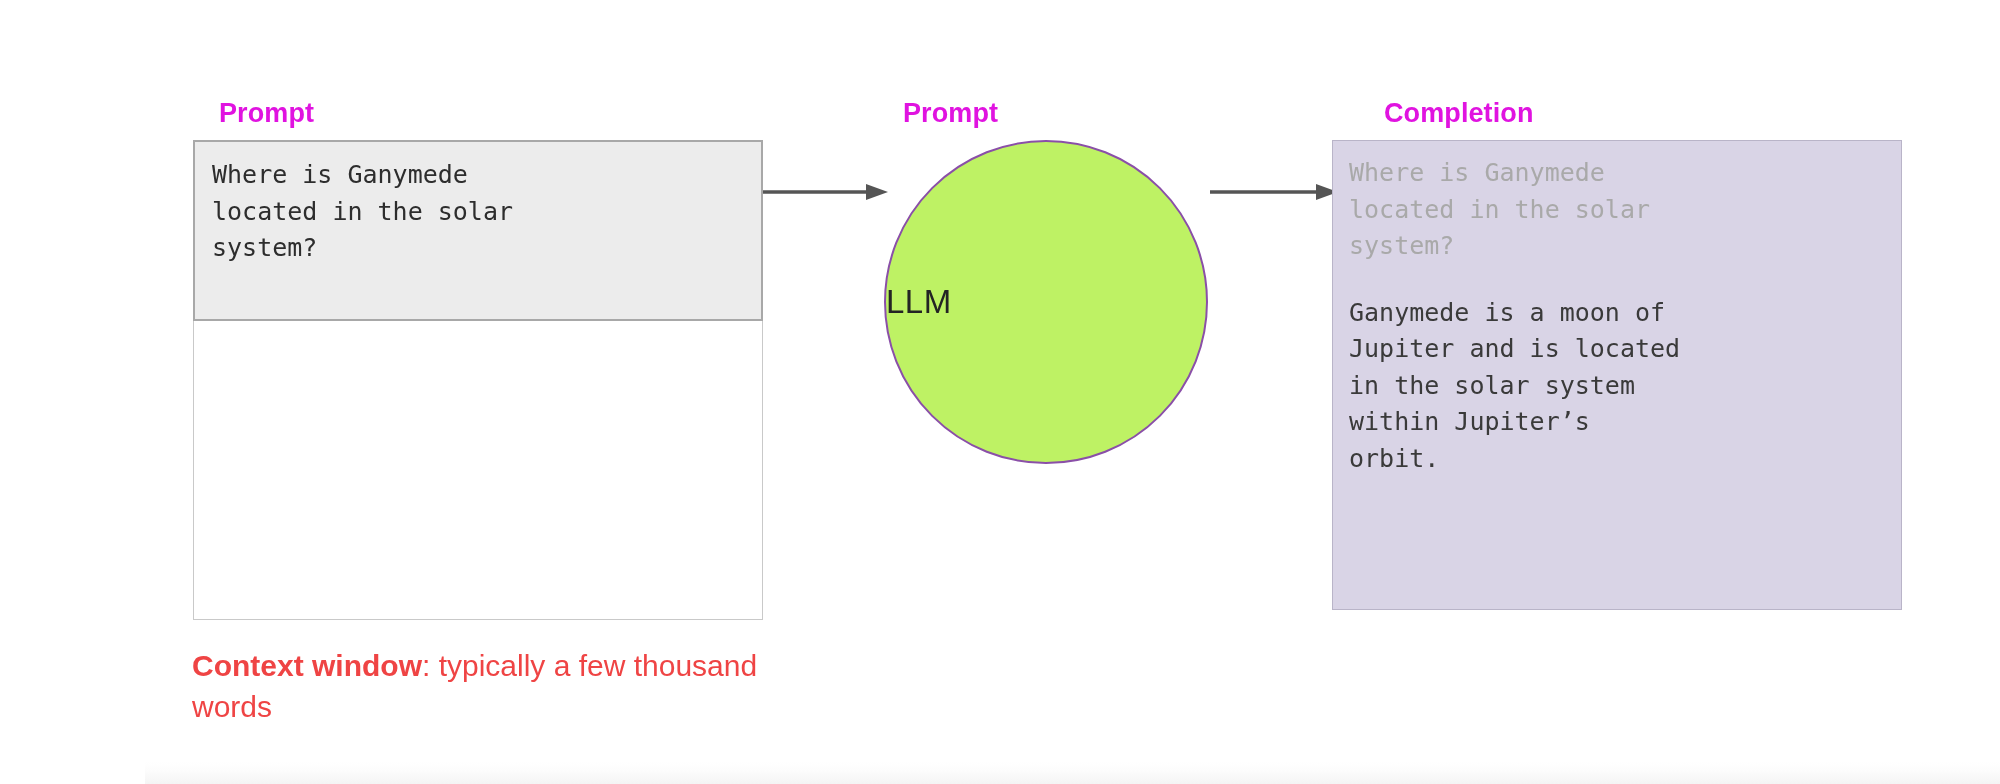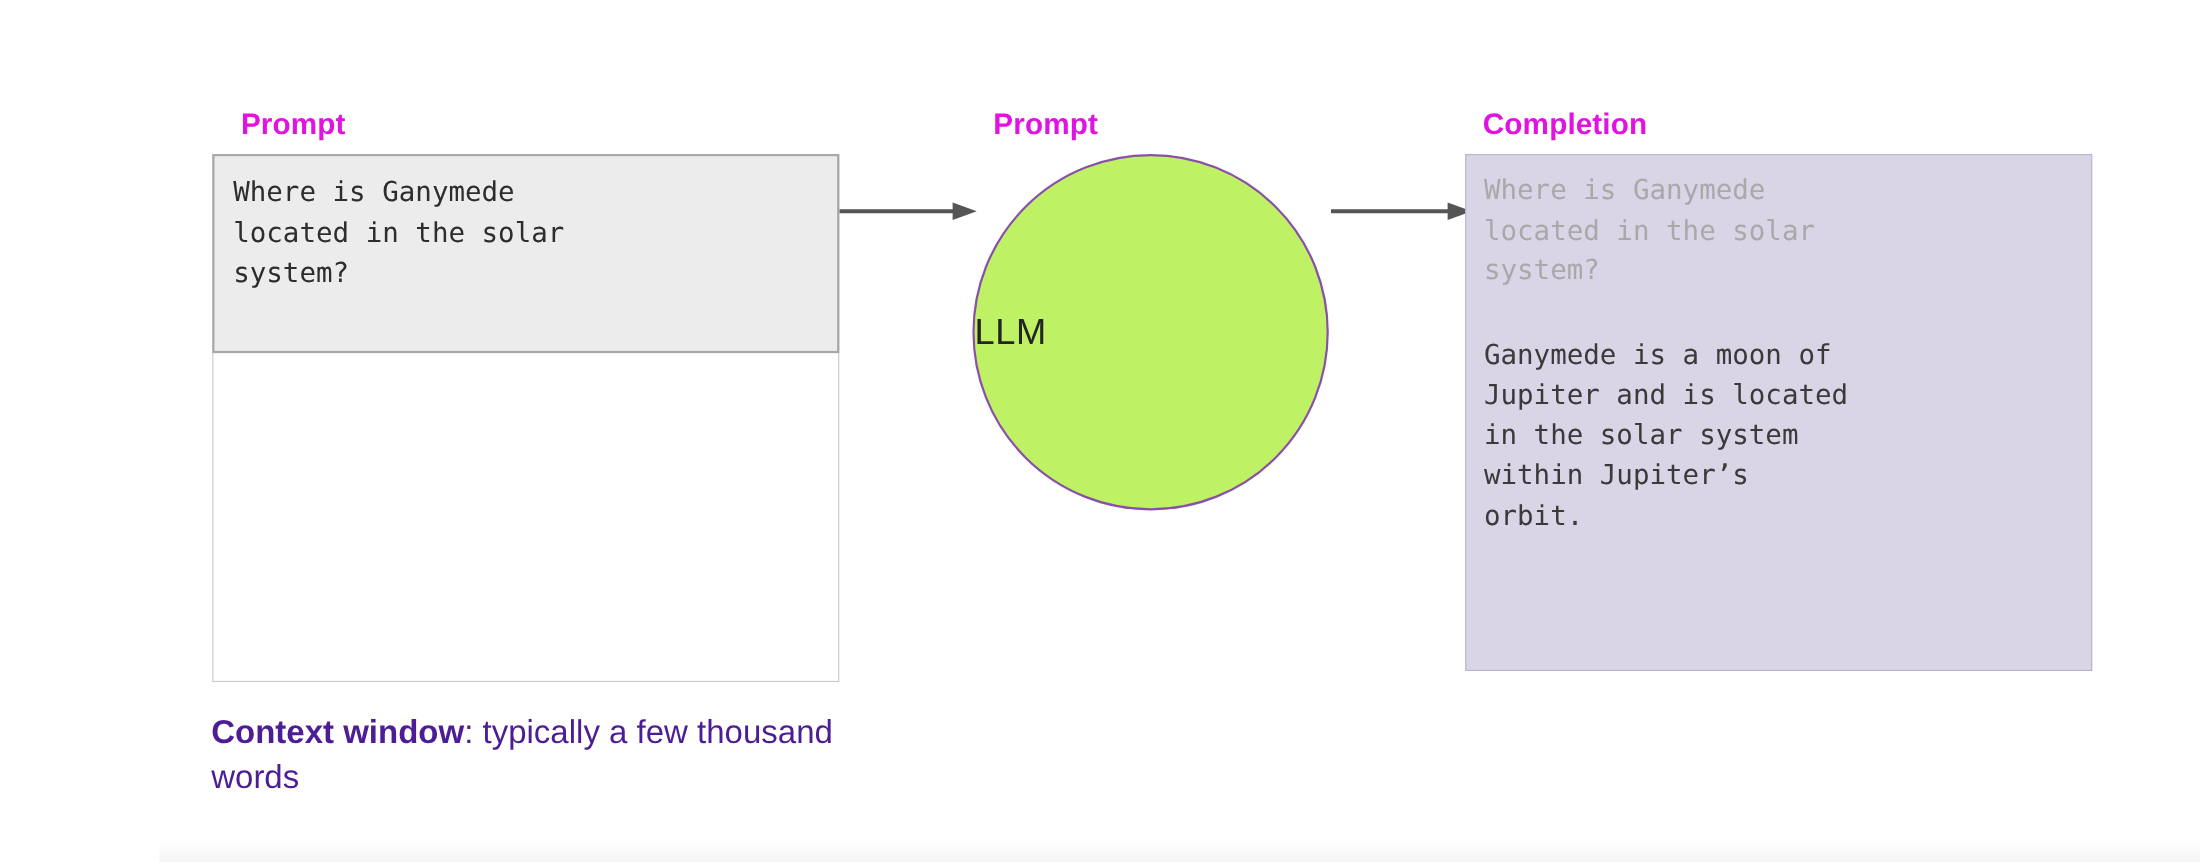--- a/index.html
+++ b/index.html
@@ -31,21 +31,21 @@
     color: #e013e0;
     font-family: "Liberation Sans", sans-serif;
     font-weight: bold;
     font-size: 27px;
     letter-spacing: 0.1px;
     white-space: nowrap;
     line-height: 1;
   }
   #label-prompt     { left: 219px; top: 100px; }
   #label-model      { left: 903px; top: 100px; }
-  #label-completion { left: 1348px; top: 100px; }
+  #label-completion { left: 1384px; top: 100px; }
 
   
   #context-window {
     position: absolute;
     left: 193px;
     top: 140px;
     width: 570px;
     height: 480px;
     background: #ffffff;
     border: 1px solid #c9c9c9;
@@ -109,32 +109,32 @@
     left: 1332px;
     top: 140px;
     width: 570px;
     height: 470px;
     background: #d9d4e6;
     border: 1px solid #b9b4c8;
     padding: 14px 16px;
     overflow: hidden;
   }
   #completion-echo { color: #a9a9a9; }
-  #completion-answer { color: #3a3a3a; margin-top: 40px; }
+  #completion-answer { color: #3a3a3a; margin-top: 30px; }
 
   
   #caption {
     position: absolute;
     left: 192px;
     top: 645px;
     width: 600px;
     font-family: "Liberation Sans", sans-serif;
     font-size: 30px;
     line-height: 1.38;
-    color: #4c1d95;
+    color: #ef4444;
   }
   #caption-term { font-weight: bold; }
   #caption-rest { font-weight: normal; }
 
   
   #bottom-band {
     position: absolute;
     left: 145px;
     top: 762px;
     width: 1855px;

